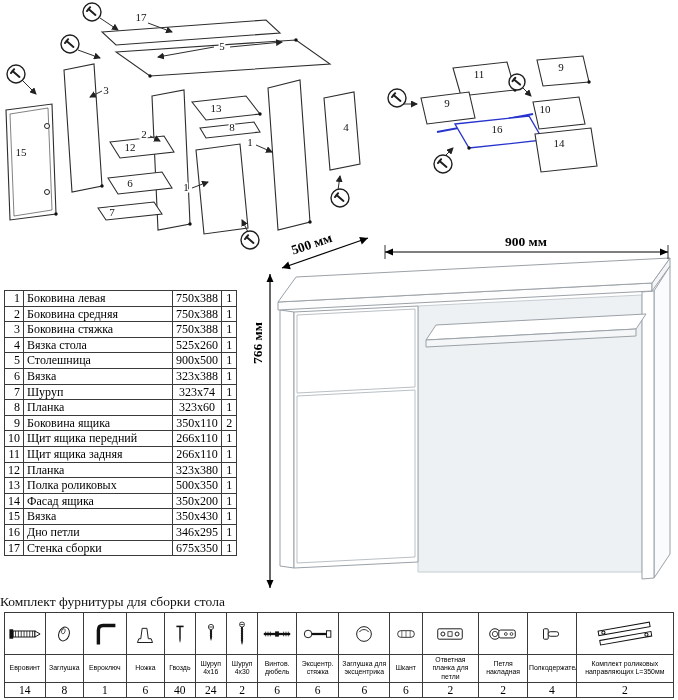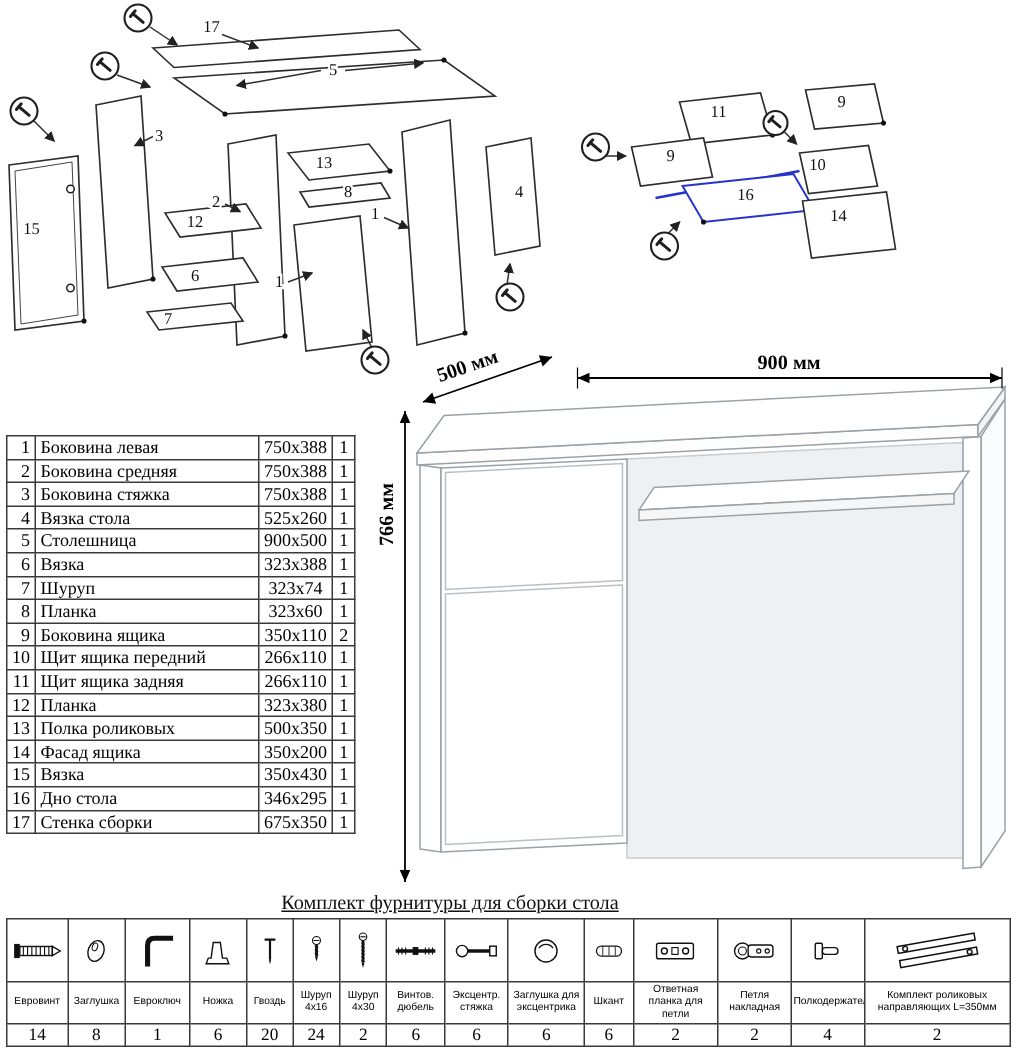--- a/index.html
+++ b/index.html
@@ -10,21 +10,21 @@
 
   
   .parts { position:absolute; left:4px; top:290px; width:233px; border-collapse:collapse; }
   .parts td { border:1px solid #3a3a3a; font-size:12px; line-height:1.05; padding:1px 3px; height:15.6px; white-space:nowrap; }
   .parts .c-num  { text-align:right; width:17px; padding-right:3px; }
   .parts .c-name { width:151px;font-family:Liberation Serif, serif; }
   .parts .c-size { width:50px; text-align:center; padding:1px 1px; }
   .parts .c-qty  { width:15px; text-align:center; padding:1px 1px; }
 
   
-  .hw-title { position:absolute; left:0; top:594px; width:600px; text-align:center; font-size:13.5px; color:#111;text-decoration:underline; }
+  .hw-title { position:absolute; left:0; top:594px; width:600px; text-align:left; font-size:13.5px; color:#111; }
   .hw { position:absolute; left:4px; top:612px; width:670px; border-collapse:collapse; table-layout:fixed; }
   .hw td { border:1px solid #3a3a3a; text-align:center; vertical-align:middle; }
   .hw .icon-cell { height:42px; background:#fff; }
   .hw .name-cell { font-family:"Liberation Sans", sans-serif; font-size:6.9px; line-height:1.2; padding:1px; height:24px; overflow:hidden; }
   .hw .qty-cell  { font-size:11.5px; height:15px; }
   .hw svg { display:block; margin:0 auto; }
 
   
   text.lbl { font-family:"Liberation Serif", serif; font-size:11px; fill:#111; text-anchor:middle;
              paint-order:stroke; stroke:#fff; stroke-width:3px; }
@@ -346,21 +346,21 @@
           <td class="c-qty">1</td>
         </tr>
       <tr>
           <td class="c-num">15</td>
           <td class="c-name">Вязка</td>
           <td class="c-size">350x430</td>
           <td class="c-qty">1</td>
         </tr>
       <tr>
           <td class="c-num">16</td>
-          <td class="c-name">Дно стола</td>
+          <td class="c-name">Дно петли</td>
           <td class="c-size">346x295</td>
           <td class="c-qty">1</td>
         </tr>
       <tr>
           <td class="c-num">17</td>
           <td class="c-name">Стенка сборки</td>
           <td class="c-size">675x350</td>
           <td class="c-qty">1</td>
         </tr>
     </tbody>
@@ -542,21 +542,21 @@
         <td class="name-cell">Ответная планка для петли</td>
         <td class="name-cell">Петля накладная</td>
         <td class="name-cell">Полкодержатель</td>
         <td class="name-cell">Комплект роликовых направляющих L=350мм</td>
       </tr>
       <tr>
         <td class="qty-cell">14</td>
         <td class="qty-cell">8</td>
         <td class="qty-cell">1</td>
         <td class="qty-cell">6</td>
-        <td class="qty-cell">20</td>
+        <td class="qty-cell">40</td>
         <td class="qty-cell">24</td>
         <td class="qty-cell">2</td>
         <td class="qty-cell">6</td>
         <td class="qty-cell">6</td>
         <td class="qty-cell">6</td>
         <td class="qty-cell">6</td>
         <td class="qty-cell">2</td>
         <td class="qty-cell">2</td>
         <td class="qty-cell">4</td>
         <td class="qty-cell">2</td>

